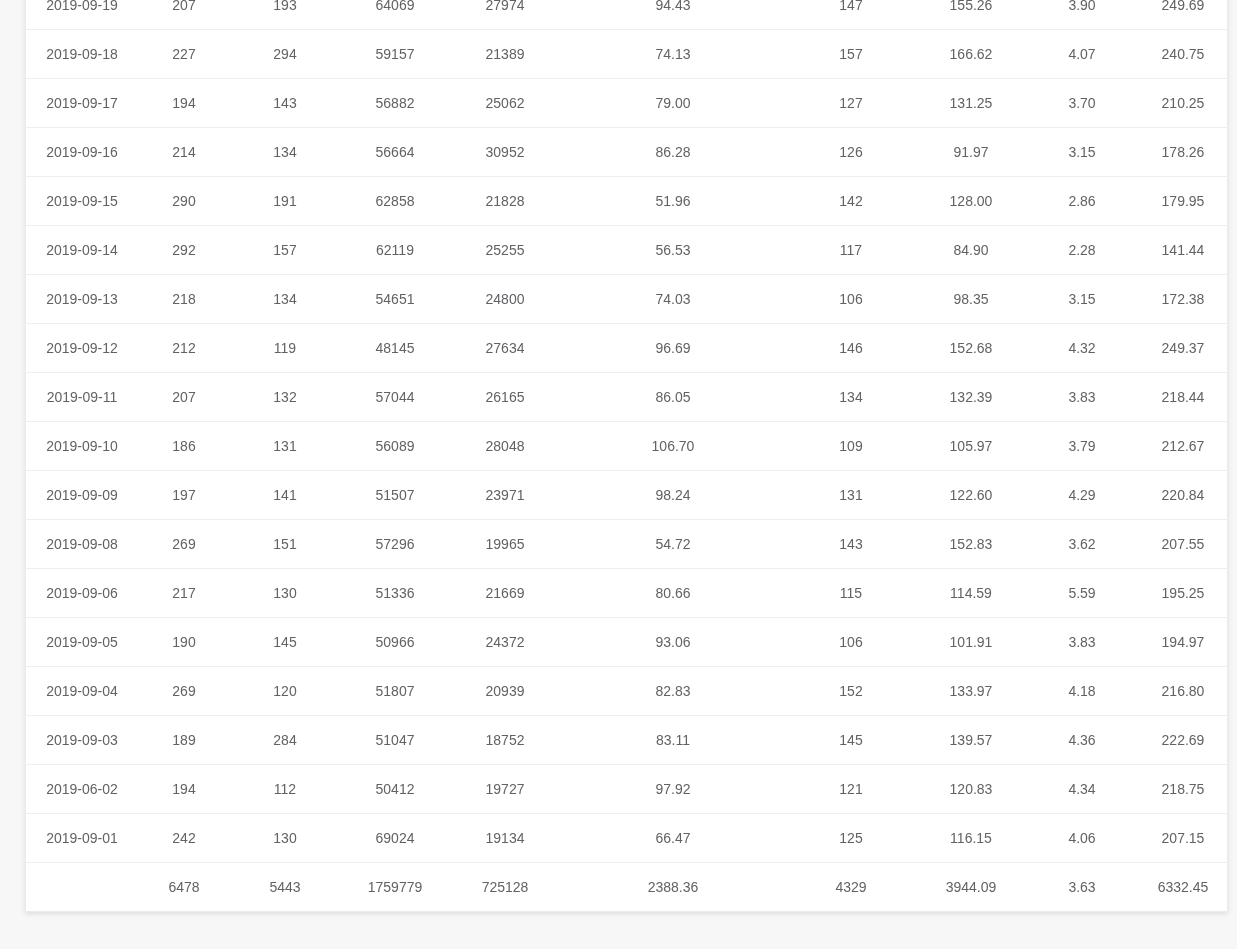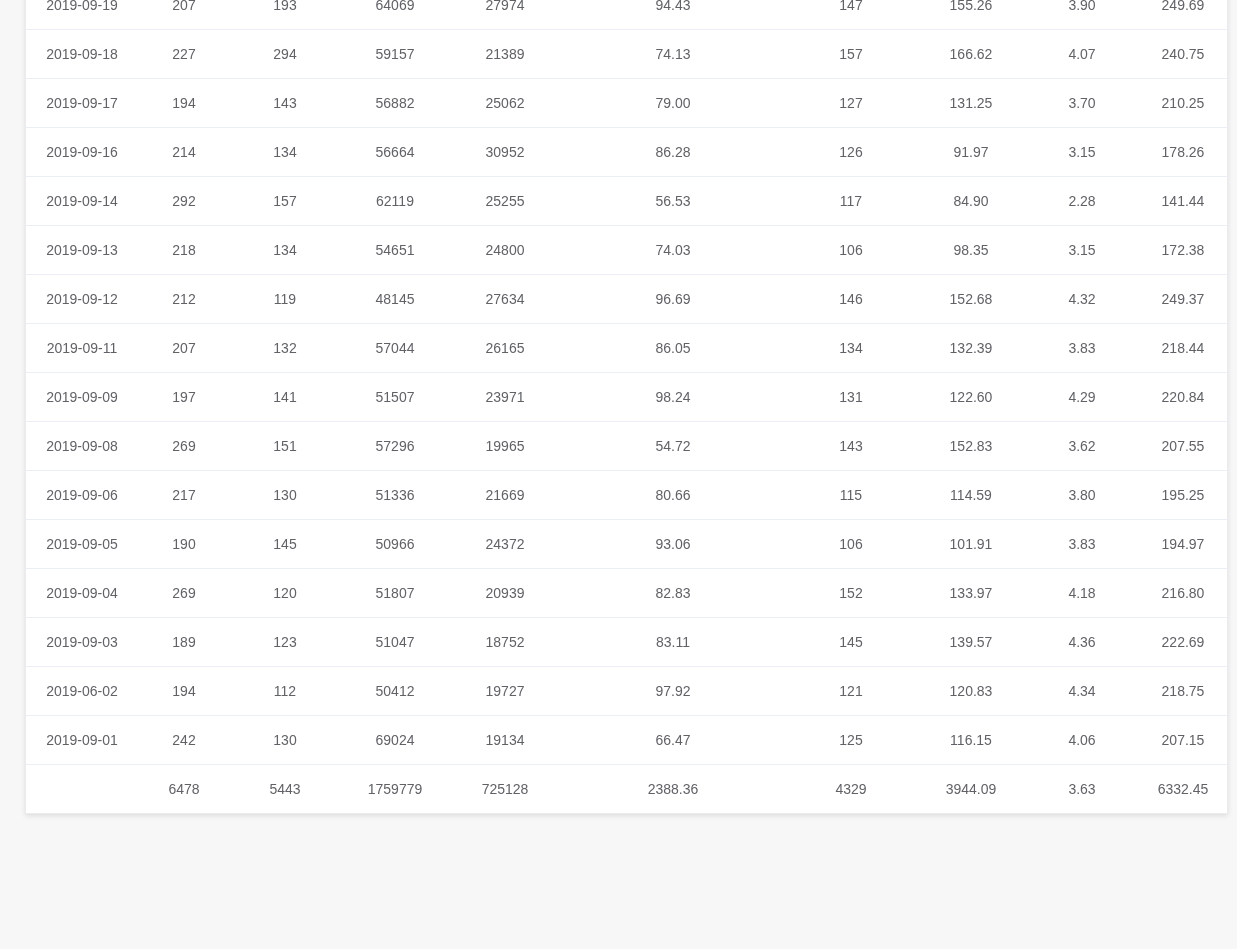--- a/index.html
+++ b/index.html
@@ -127,20 +127,32 @@
             <td>134</td>
             <td>56664</td>
             <td>30952</td>
             <td>86.28</td>
             <td>126</td>
             <td>91.97</td>
             <td>3.15</td>
             <td>178.26</td>
           </tr>
           <tr class="data-row">
+            <td>2019-09-15</td>
+            <td>290</td>
+            <td>191</td>
+            <td>62858</td>
+            <td>21828</td>
+            <td>51.96</td>
+            <td>142</td>
+            <td>128.00</td>
+            <td>2.86</td>
+            <td>179.95</td>
+          </tr>
+          <tr class="data-row">
             <td>2019-09-14</td>
             <td>292</td>
             <td>157</td>
             <td>62119</td>
             <td>25255</td>
             <td>56.53</td>
             <td>117</td>
             <td>84.90</td>
             <td>2.28</td>
             <td>141.44</td>
@@ -175,20 +187,32 @@
             <td>132</td>
             <td>57044</td>
             <td>26165</td>
             <td>86.05</td>
             <td>134</td>
             <td>132.39</td>
             <td>3.83</td>
             <td>218.44</td>
           </tr>
           <tr class="data-row">
+            <td>2019-09-10</td>
+            <td>186</td>
+            <td>131</td>
+            <td>56089</td>
+            <td>28048</td>
+            <td>106.70</td>
+            <td>109</td>
+            <td>105.97</td>
+            <td>3.79</td>
+            <td>212.67</td>
+          </tr>
+          <tr class="data-row">
             <td>2019-09-09</td>
             <td>197</td>
             <td>141</td>
             <td>51507</td>
             <td>23971</td>
             <td>98.24</td>
             <td>131</td>
             <td>122.60</td>
             <td>4.29</td>
             <td>220.84</td>
@@ -207,21 +231,21 @@
           </tr>
           <tr class="data-row">
             <td>2019-09-06</td>
             <td>217</td>
             <td>130</td>
             <td>51336</td>
             <td>21669</td>
             <td>80.66</td>
             <td>115</td>
             <td>114.59</td>
-            <td>3.80</td>
+            <td>5.59</td>
             <td>195.25</td>
           </tr>
           <tr class="data-row">
             <td>2019-09-05</td>
             <td>190</td>
             <td>145</td>
             <td>50966</td>
             <td>24372</td>
             <td>93.06</td>
             <td>106</td>
@@ -237,21 +261,21 @@
             <td>20939</td>
             <td>82.83</td>
             <td>152</td>
             <td>133.97</td>
             <td>4.18</td>
             <td>216.80</td>
           </tr>
           <tr class="data-row">
             <td>2019-09-03</td>
             <td>189</td>
-            <td>123</td>
+            <td>284</td>
             <td>51047</td>
             <td>18752</td>
             <td>83.11</td>
             <td>145</td>
             <td>139.57</td>
             <td>4.36</td>
             <td>222.69</td>
           </tr>
           <tr class="data-row">
             <td>2019-06-02</td>

